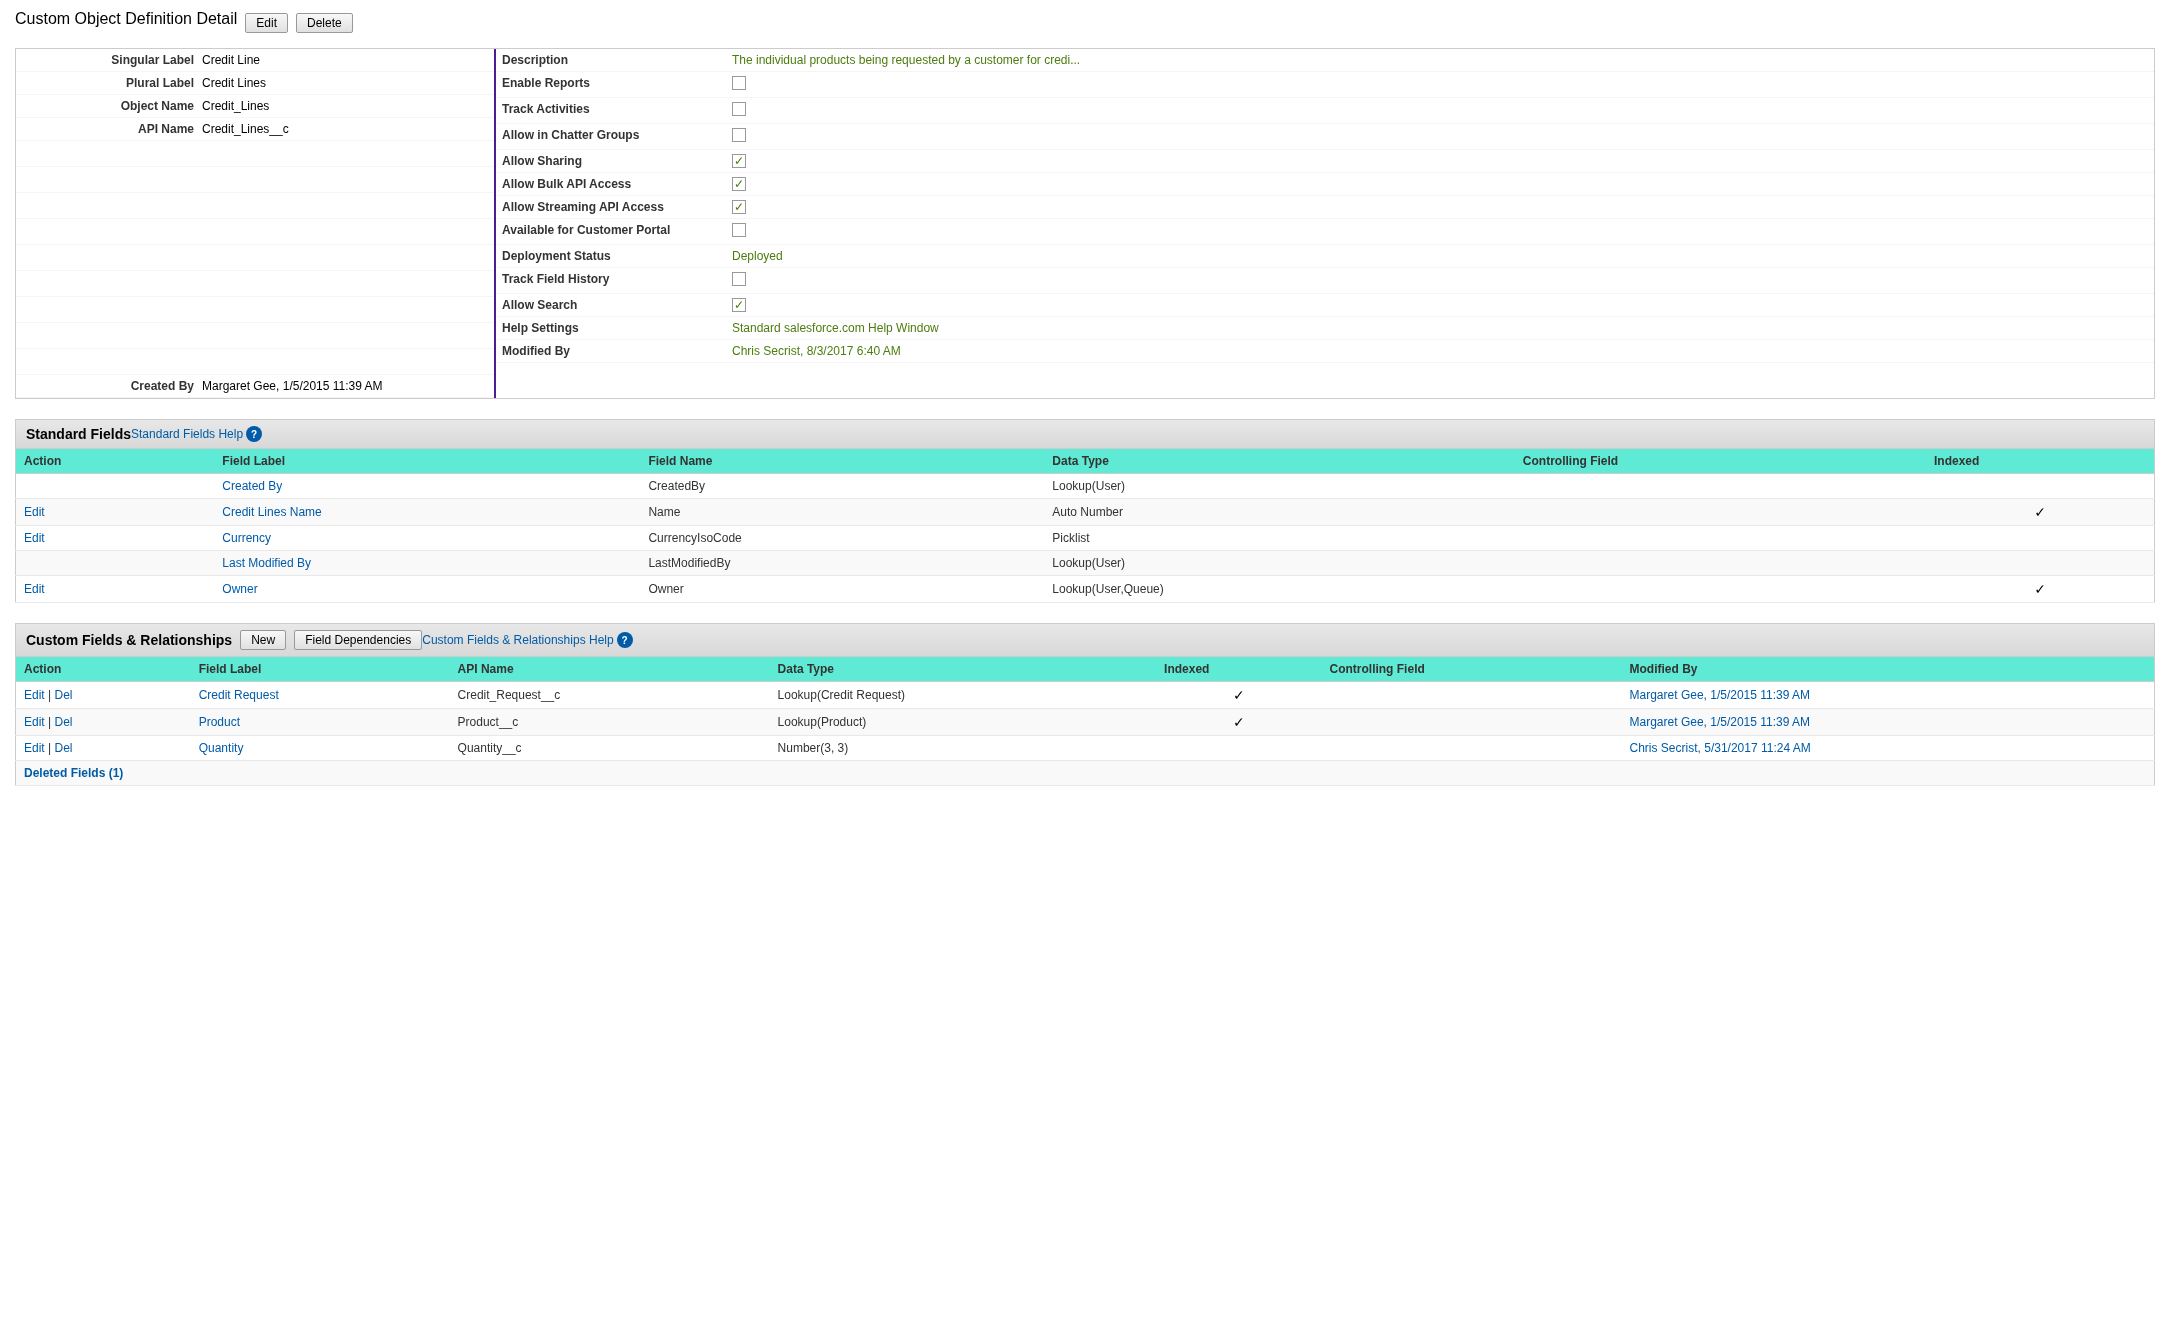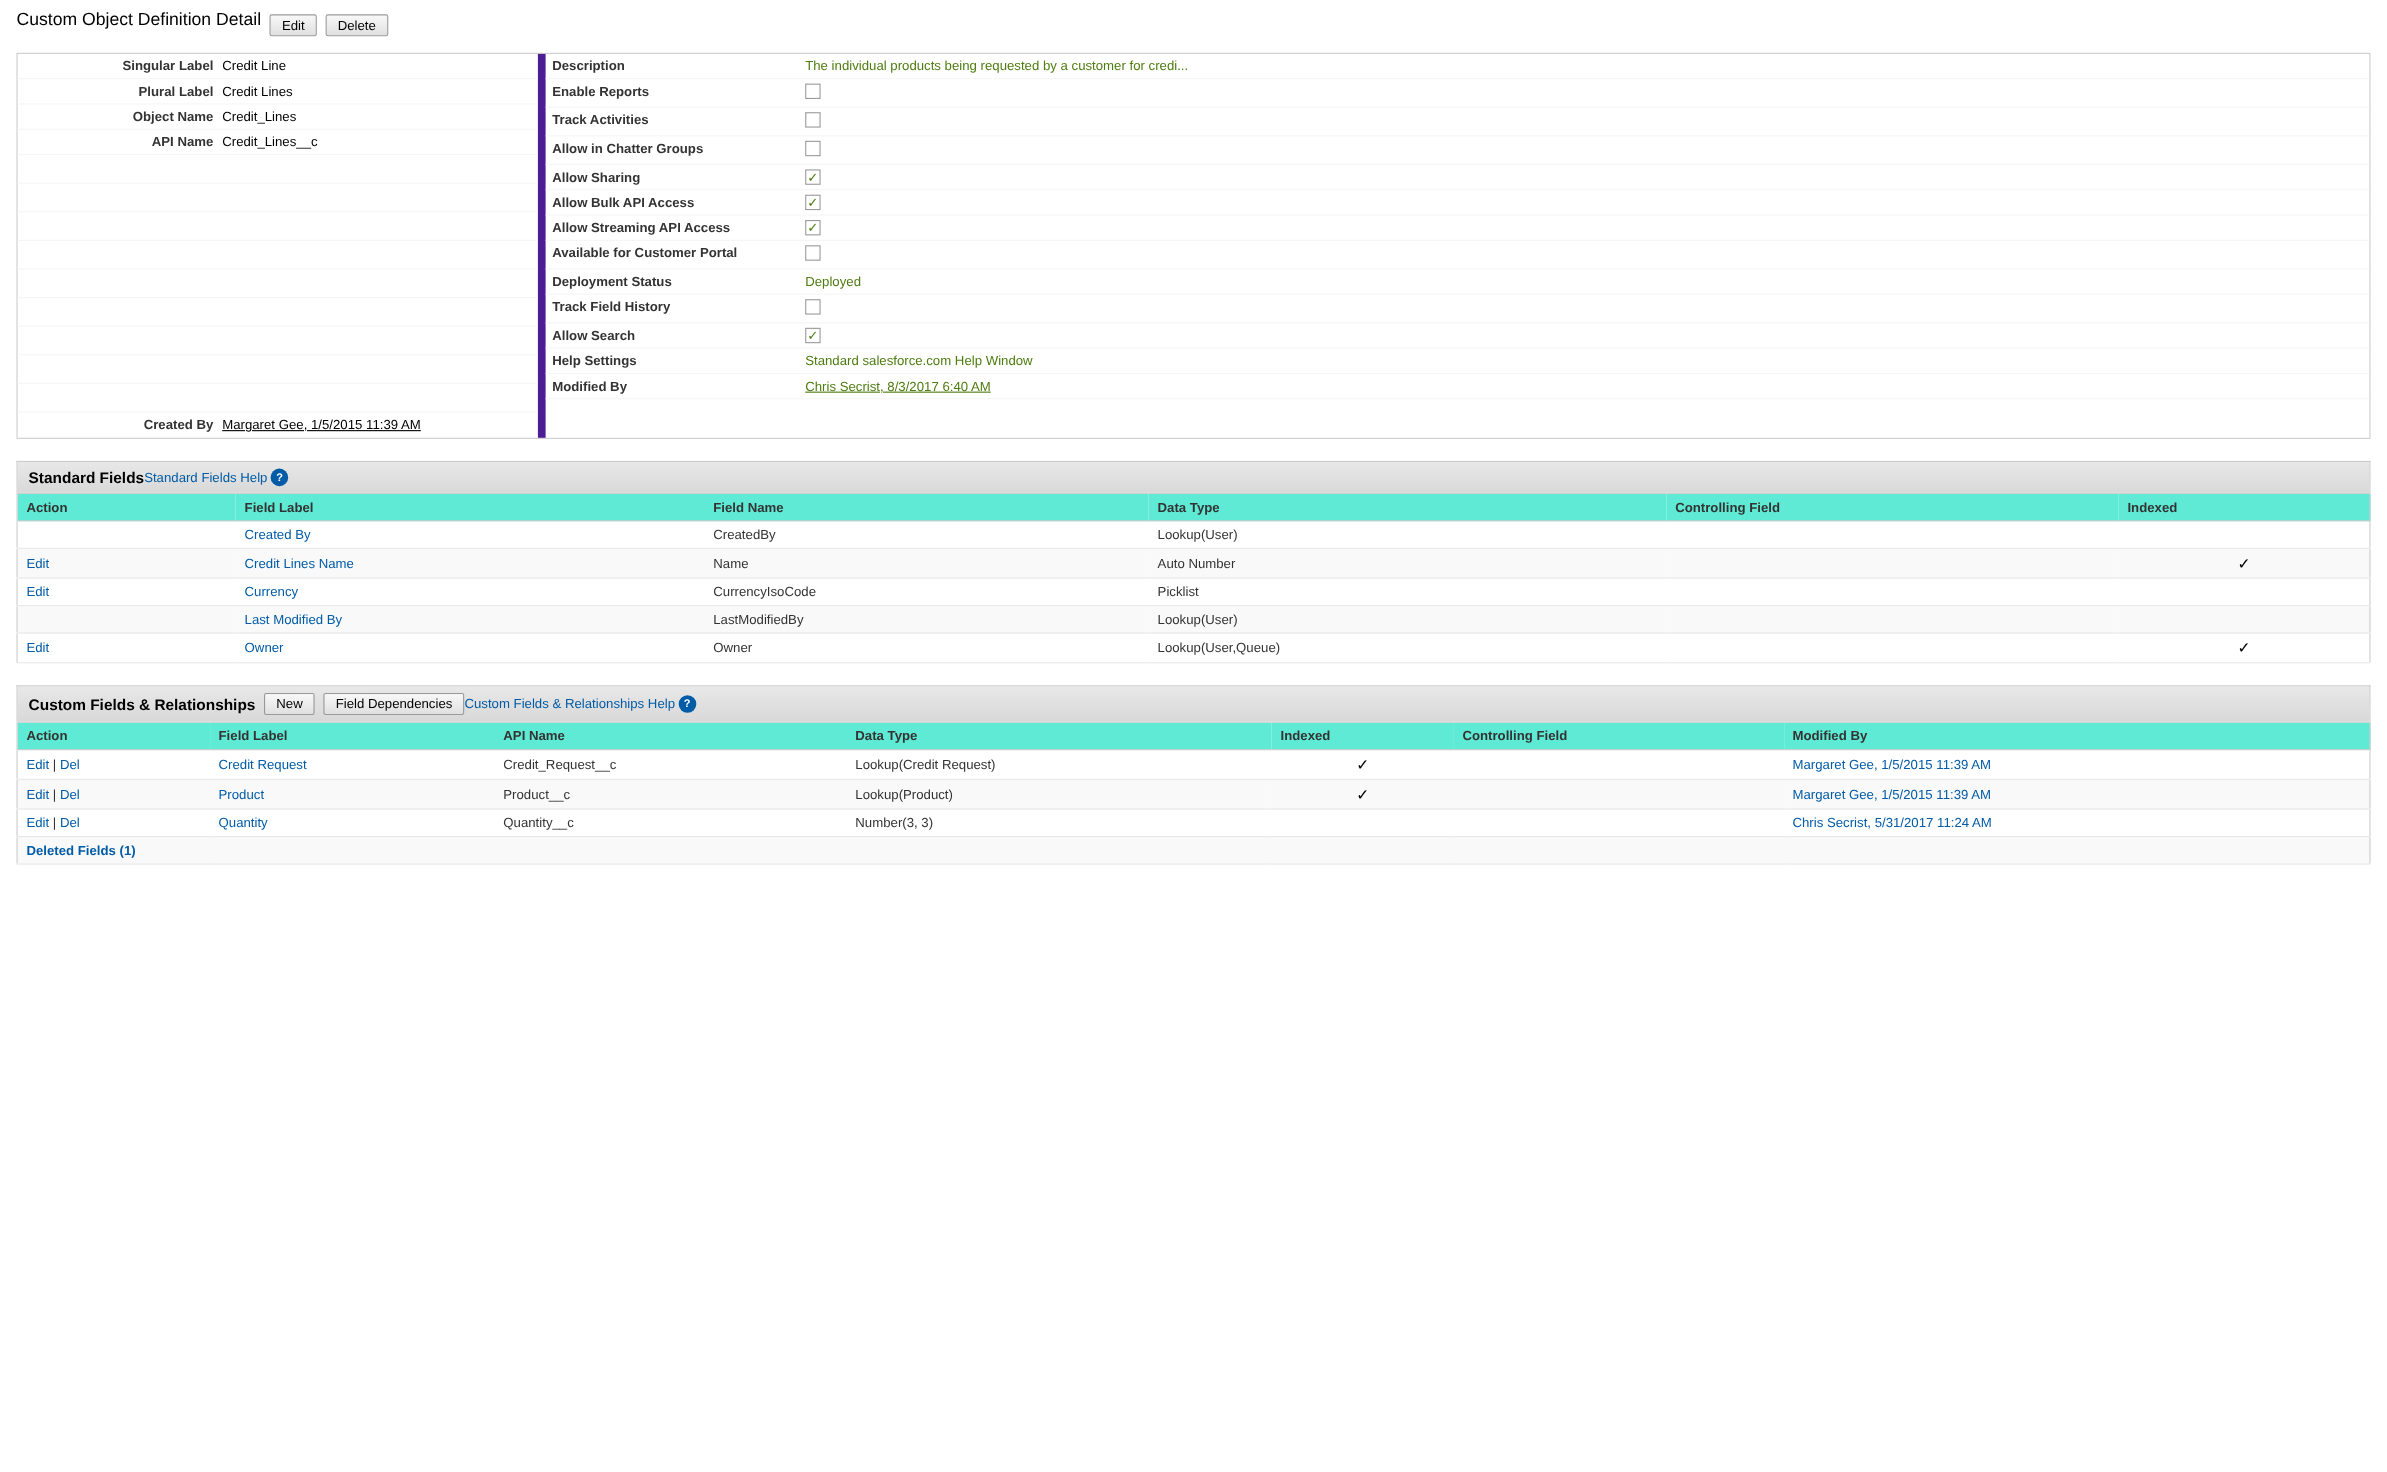--- a/index.html
+++ b/index.html
@@ -18,21 +18,21 @@
       border: 1px solid #999;
       background: linear-gradient(to bottom, #f8f8f8, #e0e0e0);
       color: #000;
       font-size: 12px;
       cursor: pointer;
       border-radius: 2px;
     }
     .checkbox-img { width: 14px; height: 14px; border: 1px solid #999; background: #fff; display: inline-block; }
     .checkbox-checked { width: 14px; height: 14px; border: 1px solid #999; background: #fff; display: inline-flex; align-items: center; justify-content: center; font-size: 12px; }
     
-    .link { color: #015ba7; text-decoration: underline; cursor: pointer; }
+    .link { color: #015ba7; cursor: pointer; }
     
     
     .section-header {
       background: linear-gradient(to bottom, #e8e8e8, #d8d8d8);
       border: 1px solid #ccc;
       border-bottom: none;
       padding: 6px 10px;
       display: flex;
       align-items: center;
     }
@@ -68,21 +68,21 @@
 
   <div class="title-row">
     <span class="page-title">Custom Object Definition Detail</span>
     <button class="btn">Edit</button>
     <button class="btn">Delete</button>
   </div>
 
   <div class="section-wrap outer-border">
     <div style="display: flex;">
 
-      <div style="flex: 0 0 480px; border-right: 7px solid #4c1d95;">
+      <div style="flex: 0 0 480px; border-right: 2px solid #4c1d95;">
         <div class="panel-row">
           <span class="panel-label">Singular Label</span>
           <span class="panel-value">Credit Line</span>
         </div>
         <div class="panel-row">
           <span class="panel-label">Plural Label</span>
           <span class="panel-value">Credit Lines</span>
         </div>
         <div class="panel-row">
           <span class="panel-label">Object Name</span>

